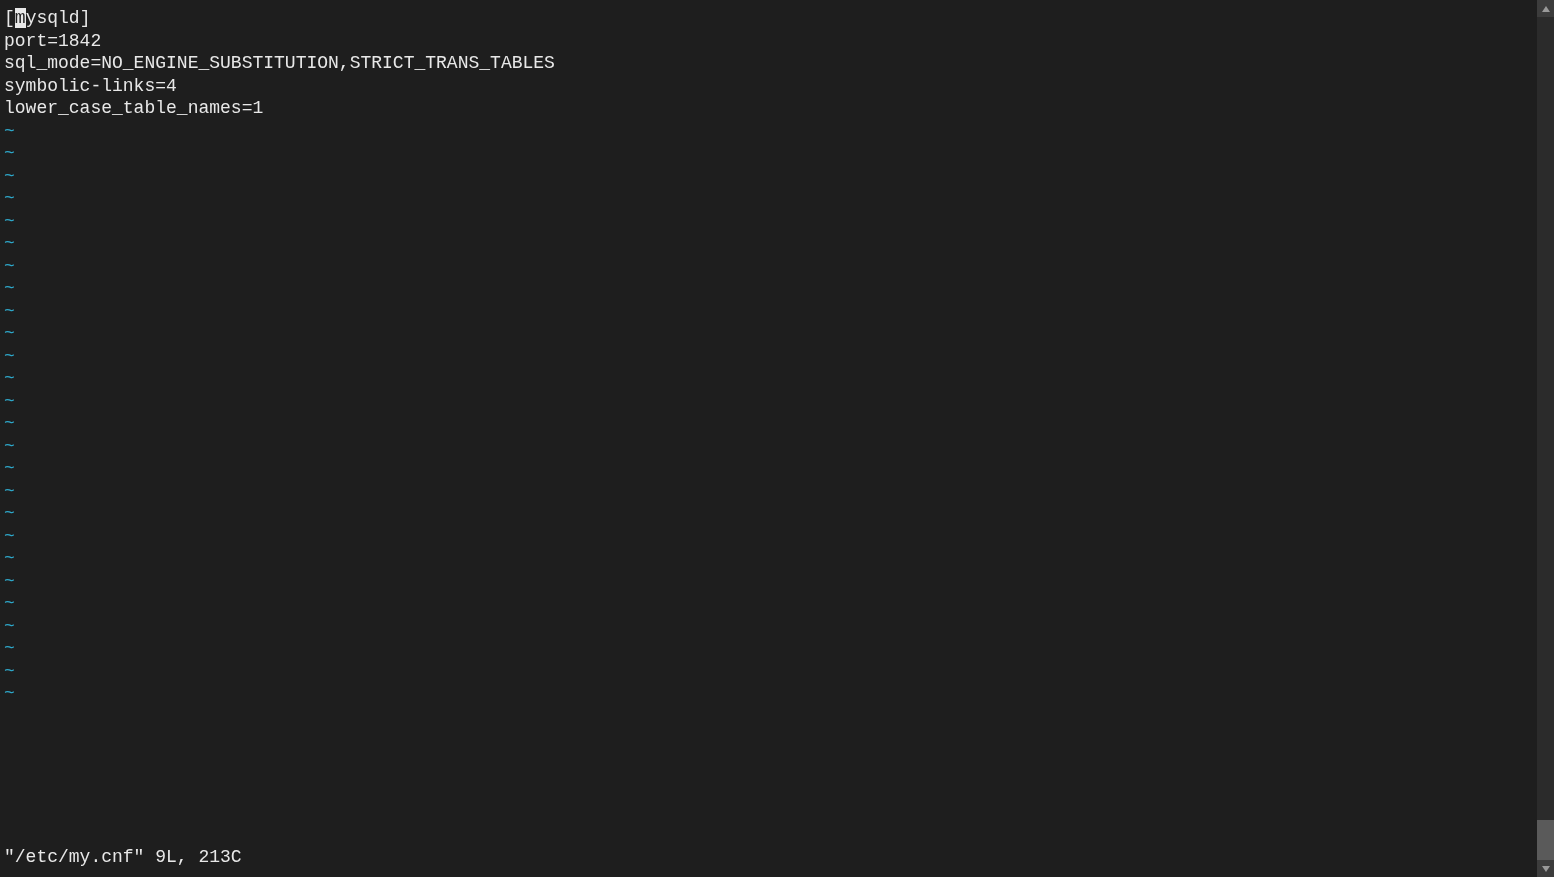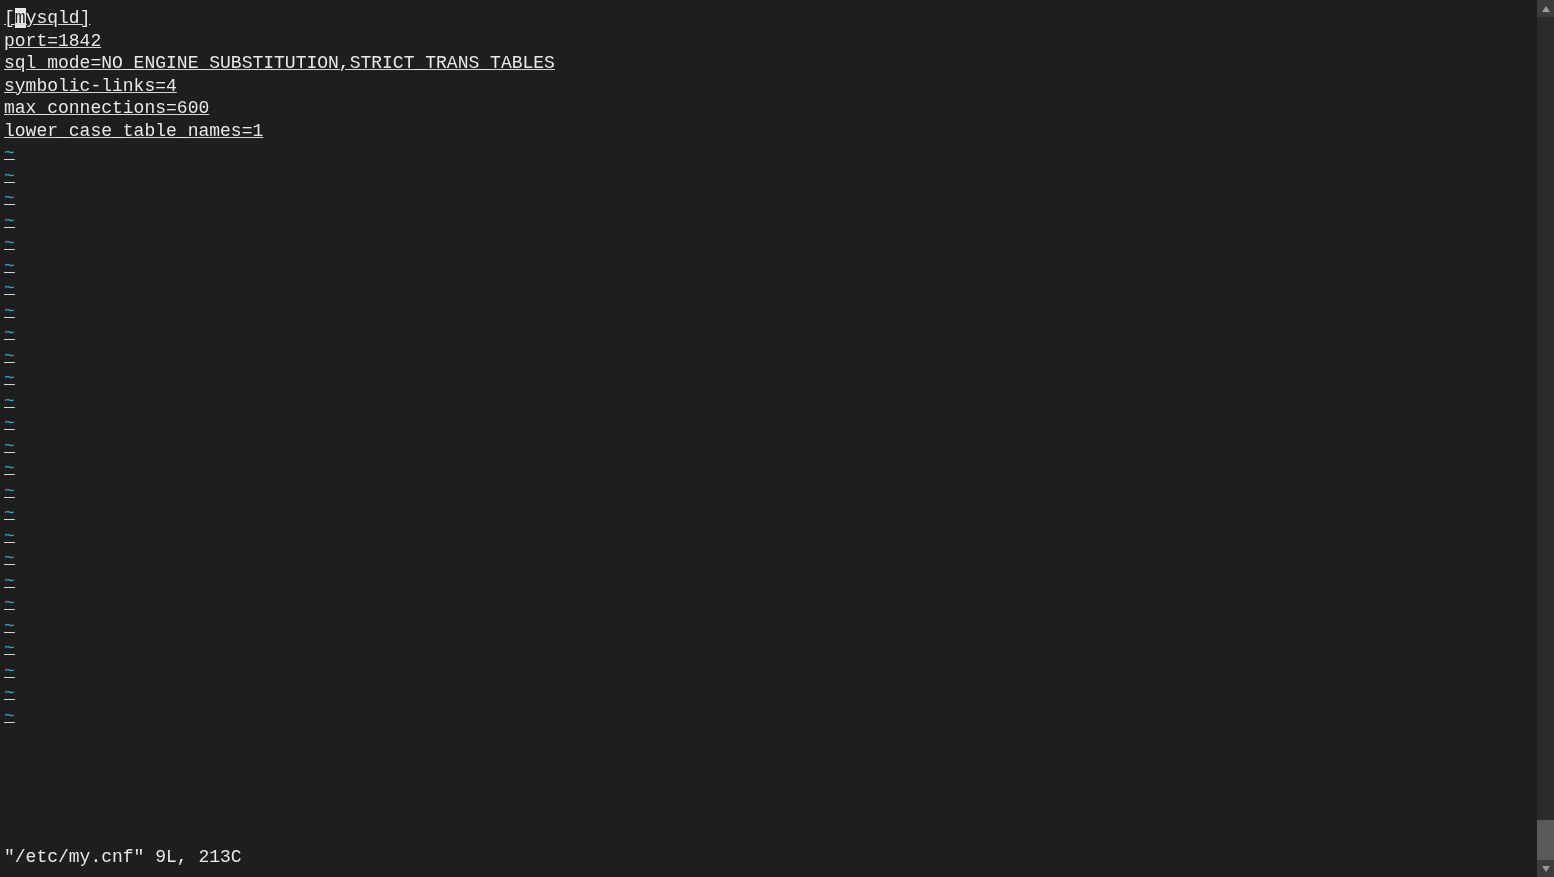--- a/index.html
+++ b/index.html
@@ -16,21 +16,20 @@
       width: 1554px;
       height: 877px;
       overflow: hidden;
       position: relative;
     }
     .editor-area {
       width: 1437px;
       height: 100%;
       position: relative;
       padding: 7px 4px 0 4px;
-      text-decoration: underline;
     }
     .content-line {
       white-space: pre;
       color: #e8e8e8;
     }
     .cursor-char {
       background: #e8e8e8;
       color: #1e1e1e;
     }
     .tilde-line {
@@ -90,21 +89,20 @@
   </style>
 </head>
 <body>
 
 <div class="editor-area">
   <div id="content-lines">
       <div class="content-line"><span>[</span><span class="cursor-char">m</span><span>ysqld]</span></div>
       <div class="content-line">port=1842</div>
       <div class="content-line">sql_mode=NO_ENGINE_SUBSTITUTION,STRICT_TRANS_TABLES</div>
       <div class="content-line">symbolic-links=4</div>
-      <div class="content-line">max_connections=600</div>
       <div class="content-line">lower_case_table_names=1</div>
     </div>
   <div id="tilde-lines">
       <div class="tilde-line">~</div>
       <div class="tilde-line">~</div>
       <div class="tilde-line">~</div>
       <div class="tilde-line">~</div>
       <div class="tilde-line">~</div>
       <div class="tilde-line">~</div>
       <div class="tilde-line">~</div>

